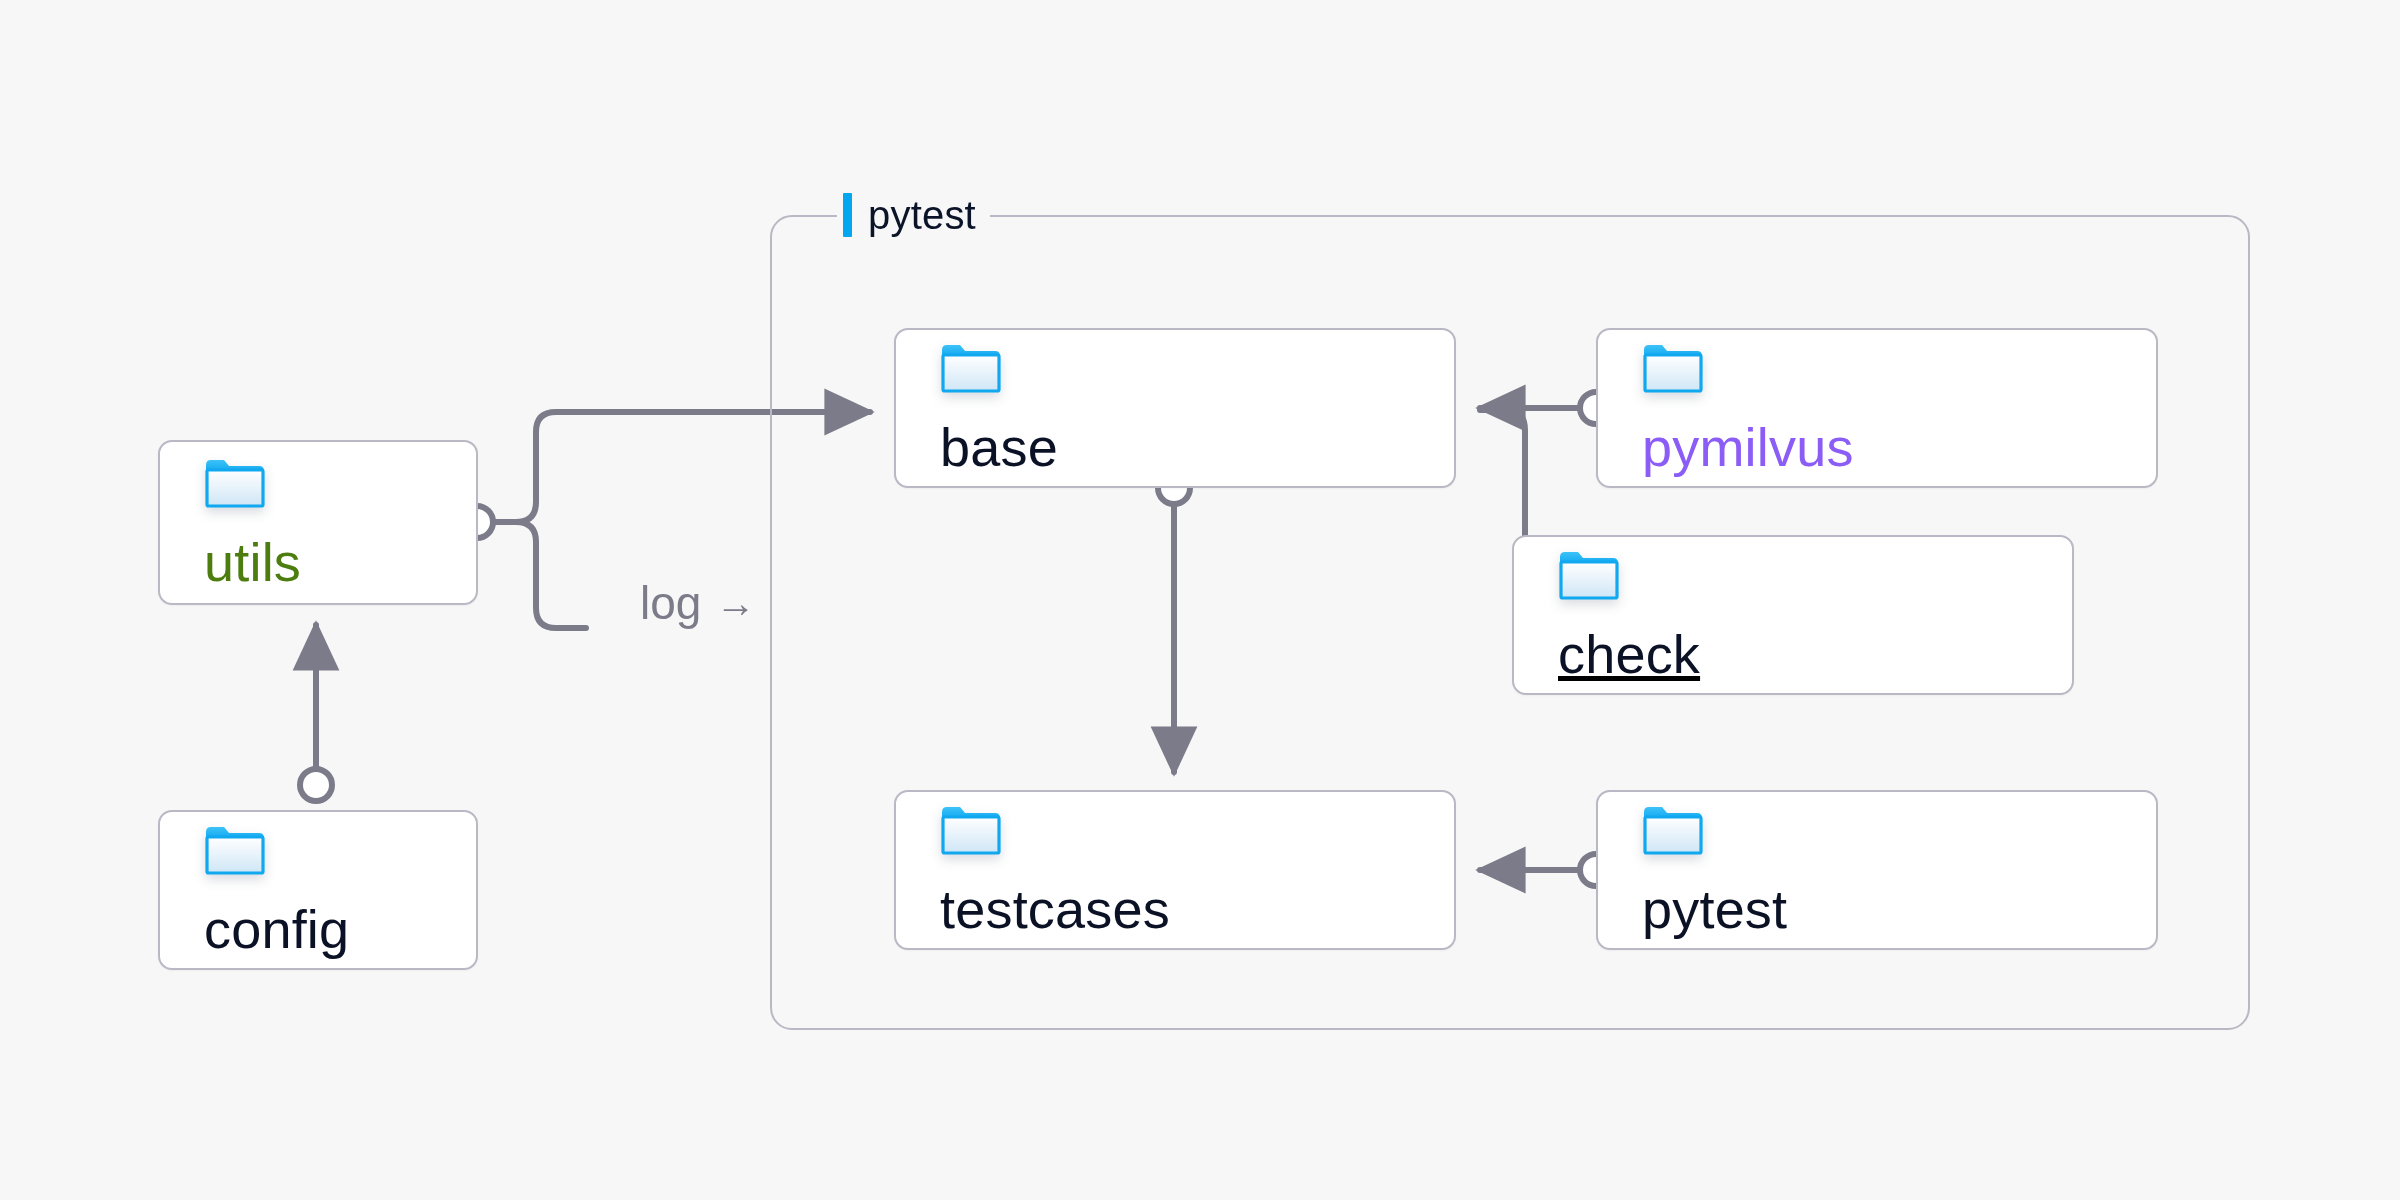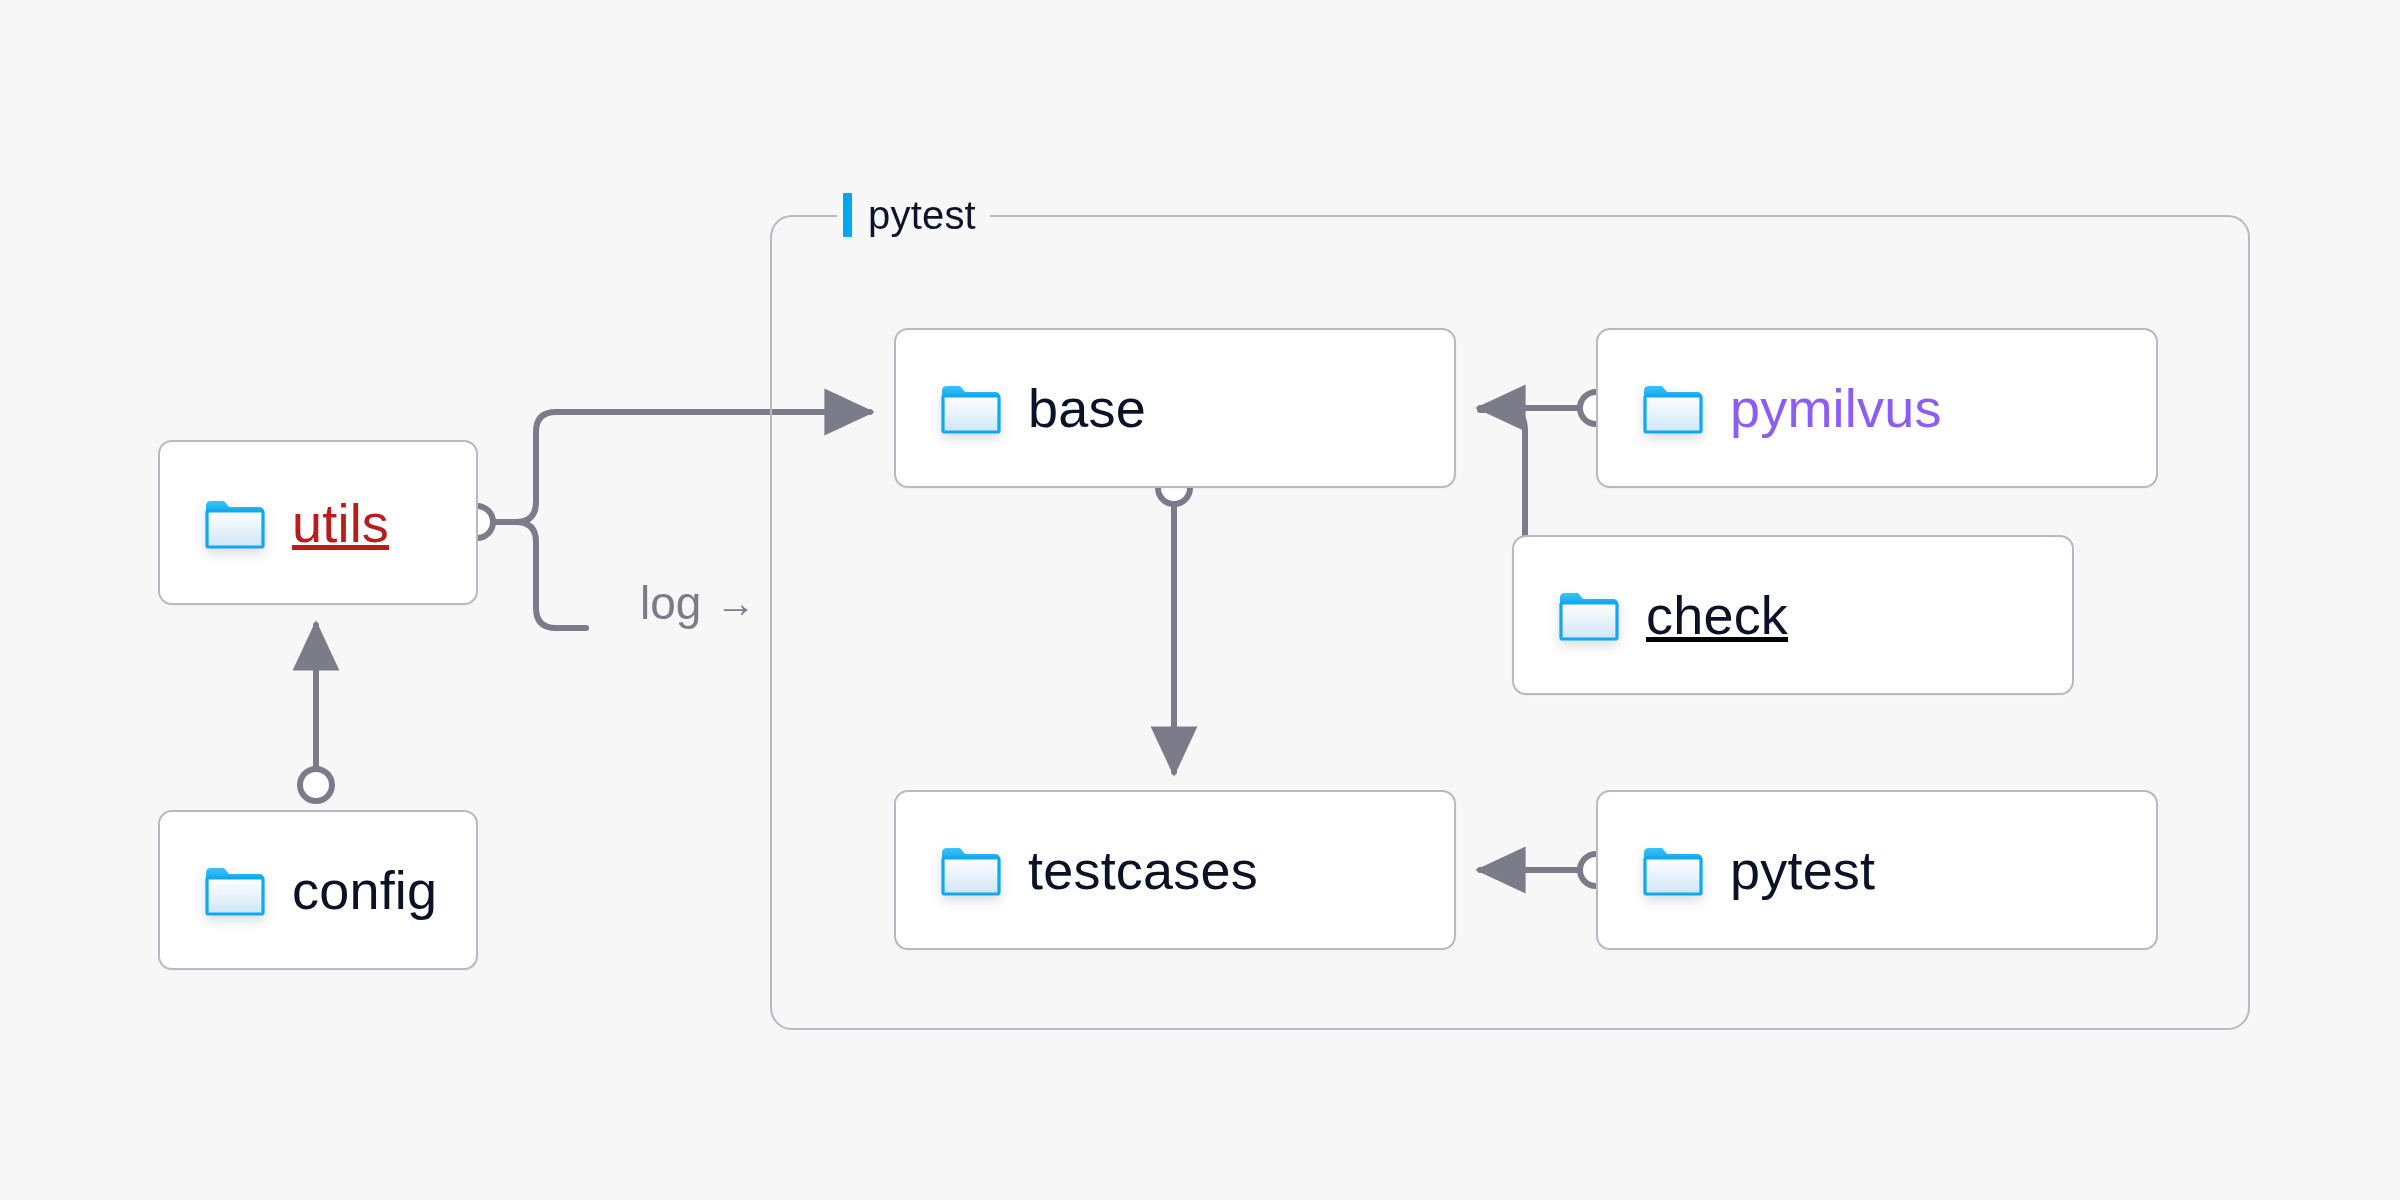--- a/index.html
+++ b/index.html
@@ -64,23 +64,24 @@
     box-sizing: border-box;
     background: #ffffff;
     border: 2px solid #b9b8c4;
     border-radius: 14px;
     display: flex;
     align-items: center;
     box-shadow: 0 1px 2px rgba(18,20,40,0.04);
   }
   .node-inner {
     display: flex;
-    align-items: flex-end;
+    align-items: flex-start;
     gap: 26px;
     padding-left: 44px;
+    flex-direction: column;
   }
   .node-label {
     font-size: 54px;
     color: #0b1226;
     letter-spacing: 0.2px;
     white-space: nowrap;
     line-height: 1;
   }
   .folder-icon {
     flex: none;
@@ -184,21 +185,21 @@
                   <stop offset="0%" stop-color="#ffffff"></stop>
                   <stop offset="100%" stop-color="#cfe6f6"></stop>
                 </linearGradient>
                 <linearGradient id="fgT-0" x1="0" y1="0" x2="0" y2="1">
                   <stop offset="0%" stop-color="#3cc2f8"></stop>
                   <stop offset="100%" stop-color="#0aa3ee"></stop>
                 </linearGradient>
               </defs>
             </svg>
           </span>
-          <span class="node-label" style="color: #b91c1c; text-decoration: underline;">utils</span>
+          <span class="node-label" style="color: #4d7c0f;">utils</span>
         </div>
       </div>
       <div class="node" style="left: 158px; top: 785px; width: 320px; height: 160px; border-color: rgb(185, 184, 196); background: rgb(255, 255, 255); margin-top: 25px;">
         <div class="node-inner">
           <span style="display: flex;">
             <svg class="folder-icon" viewBox="0 0 62 52" xmlns="http://www.w3.org/2000/svg">
               <path d="M2 8 Q2 3 7 3 L20 3 L25 9 L55 9 Q60 9 60 14 L60 17 L2 17 Z" fill="url(#fgT-1)"></path>
               <rect x="3" y="13" width="56" height="36" rx="1.5" fill="url(#fgB-1)" stroke="#10a8ef" stroke-width="3.2"></rect>
               <defs>
                 <linearGradient id="fgB-1" x1="0" y1="0" x2="0" y2="1">

